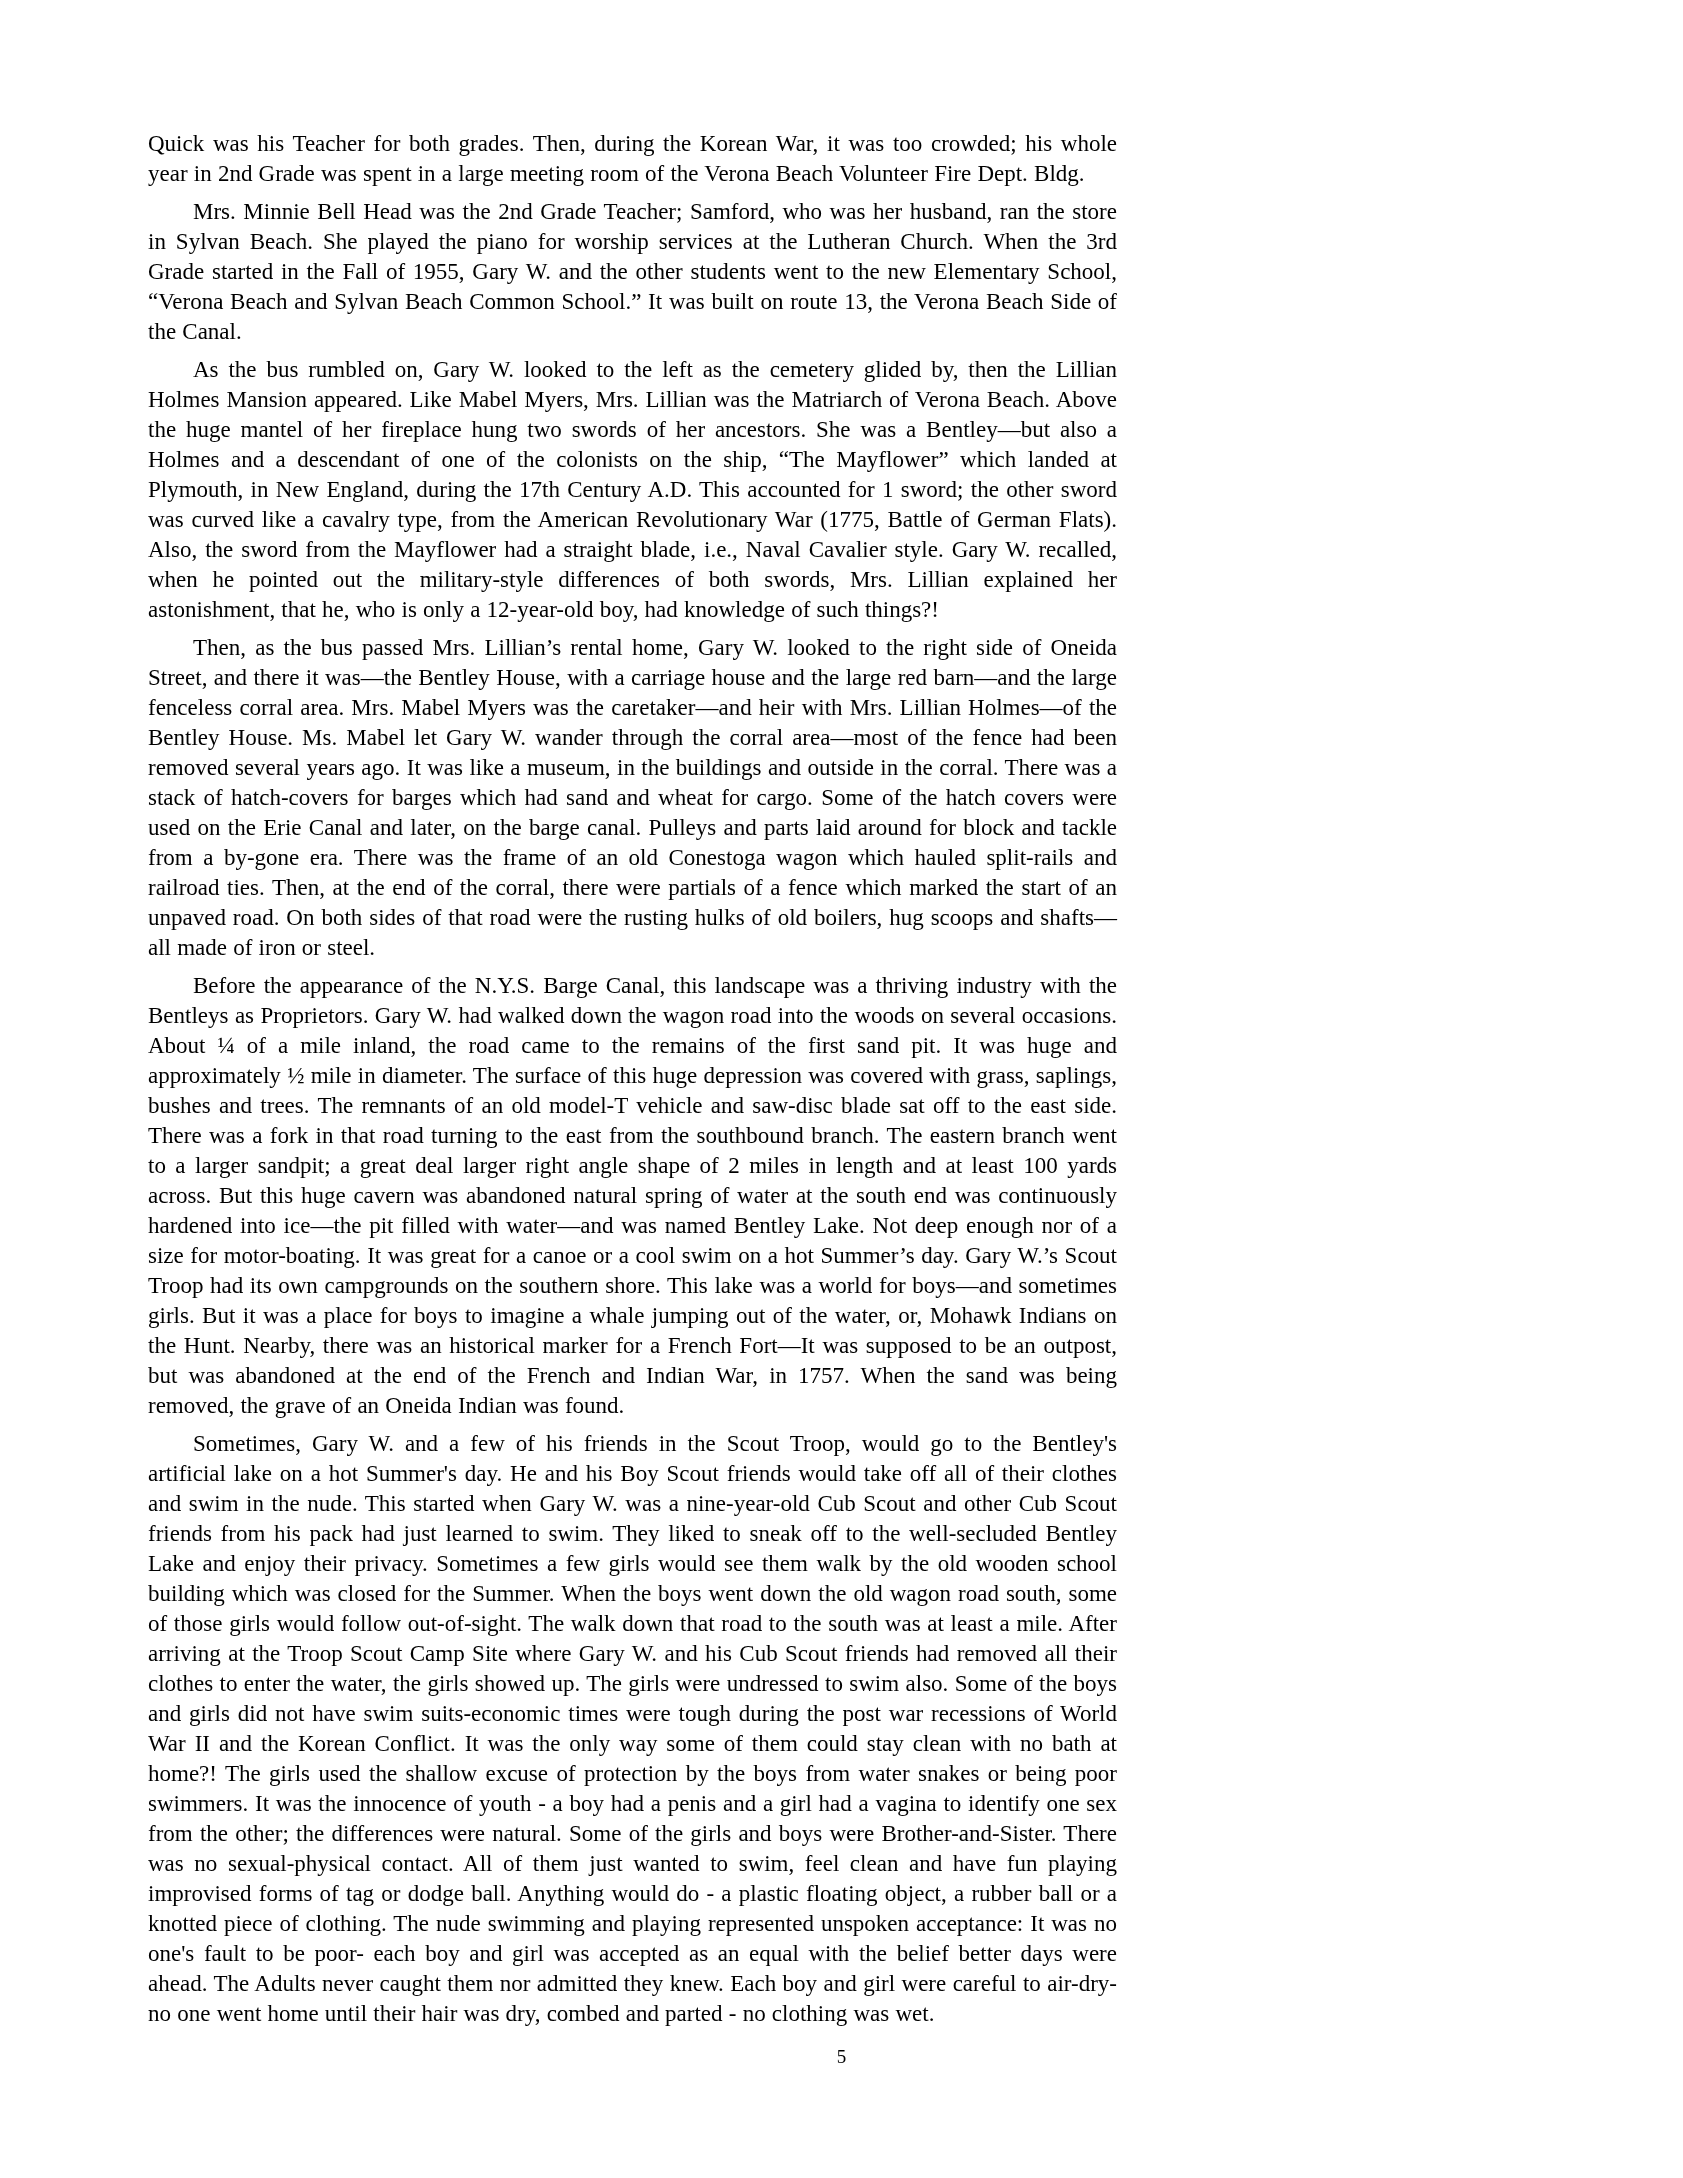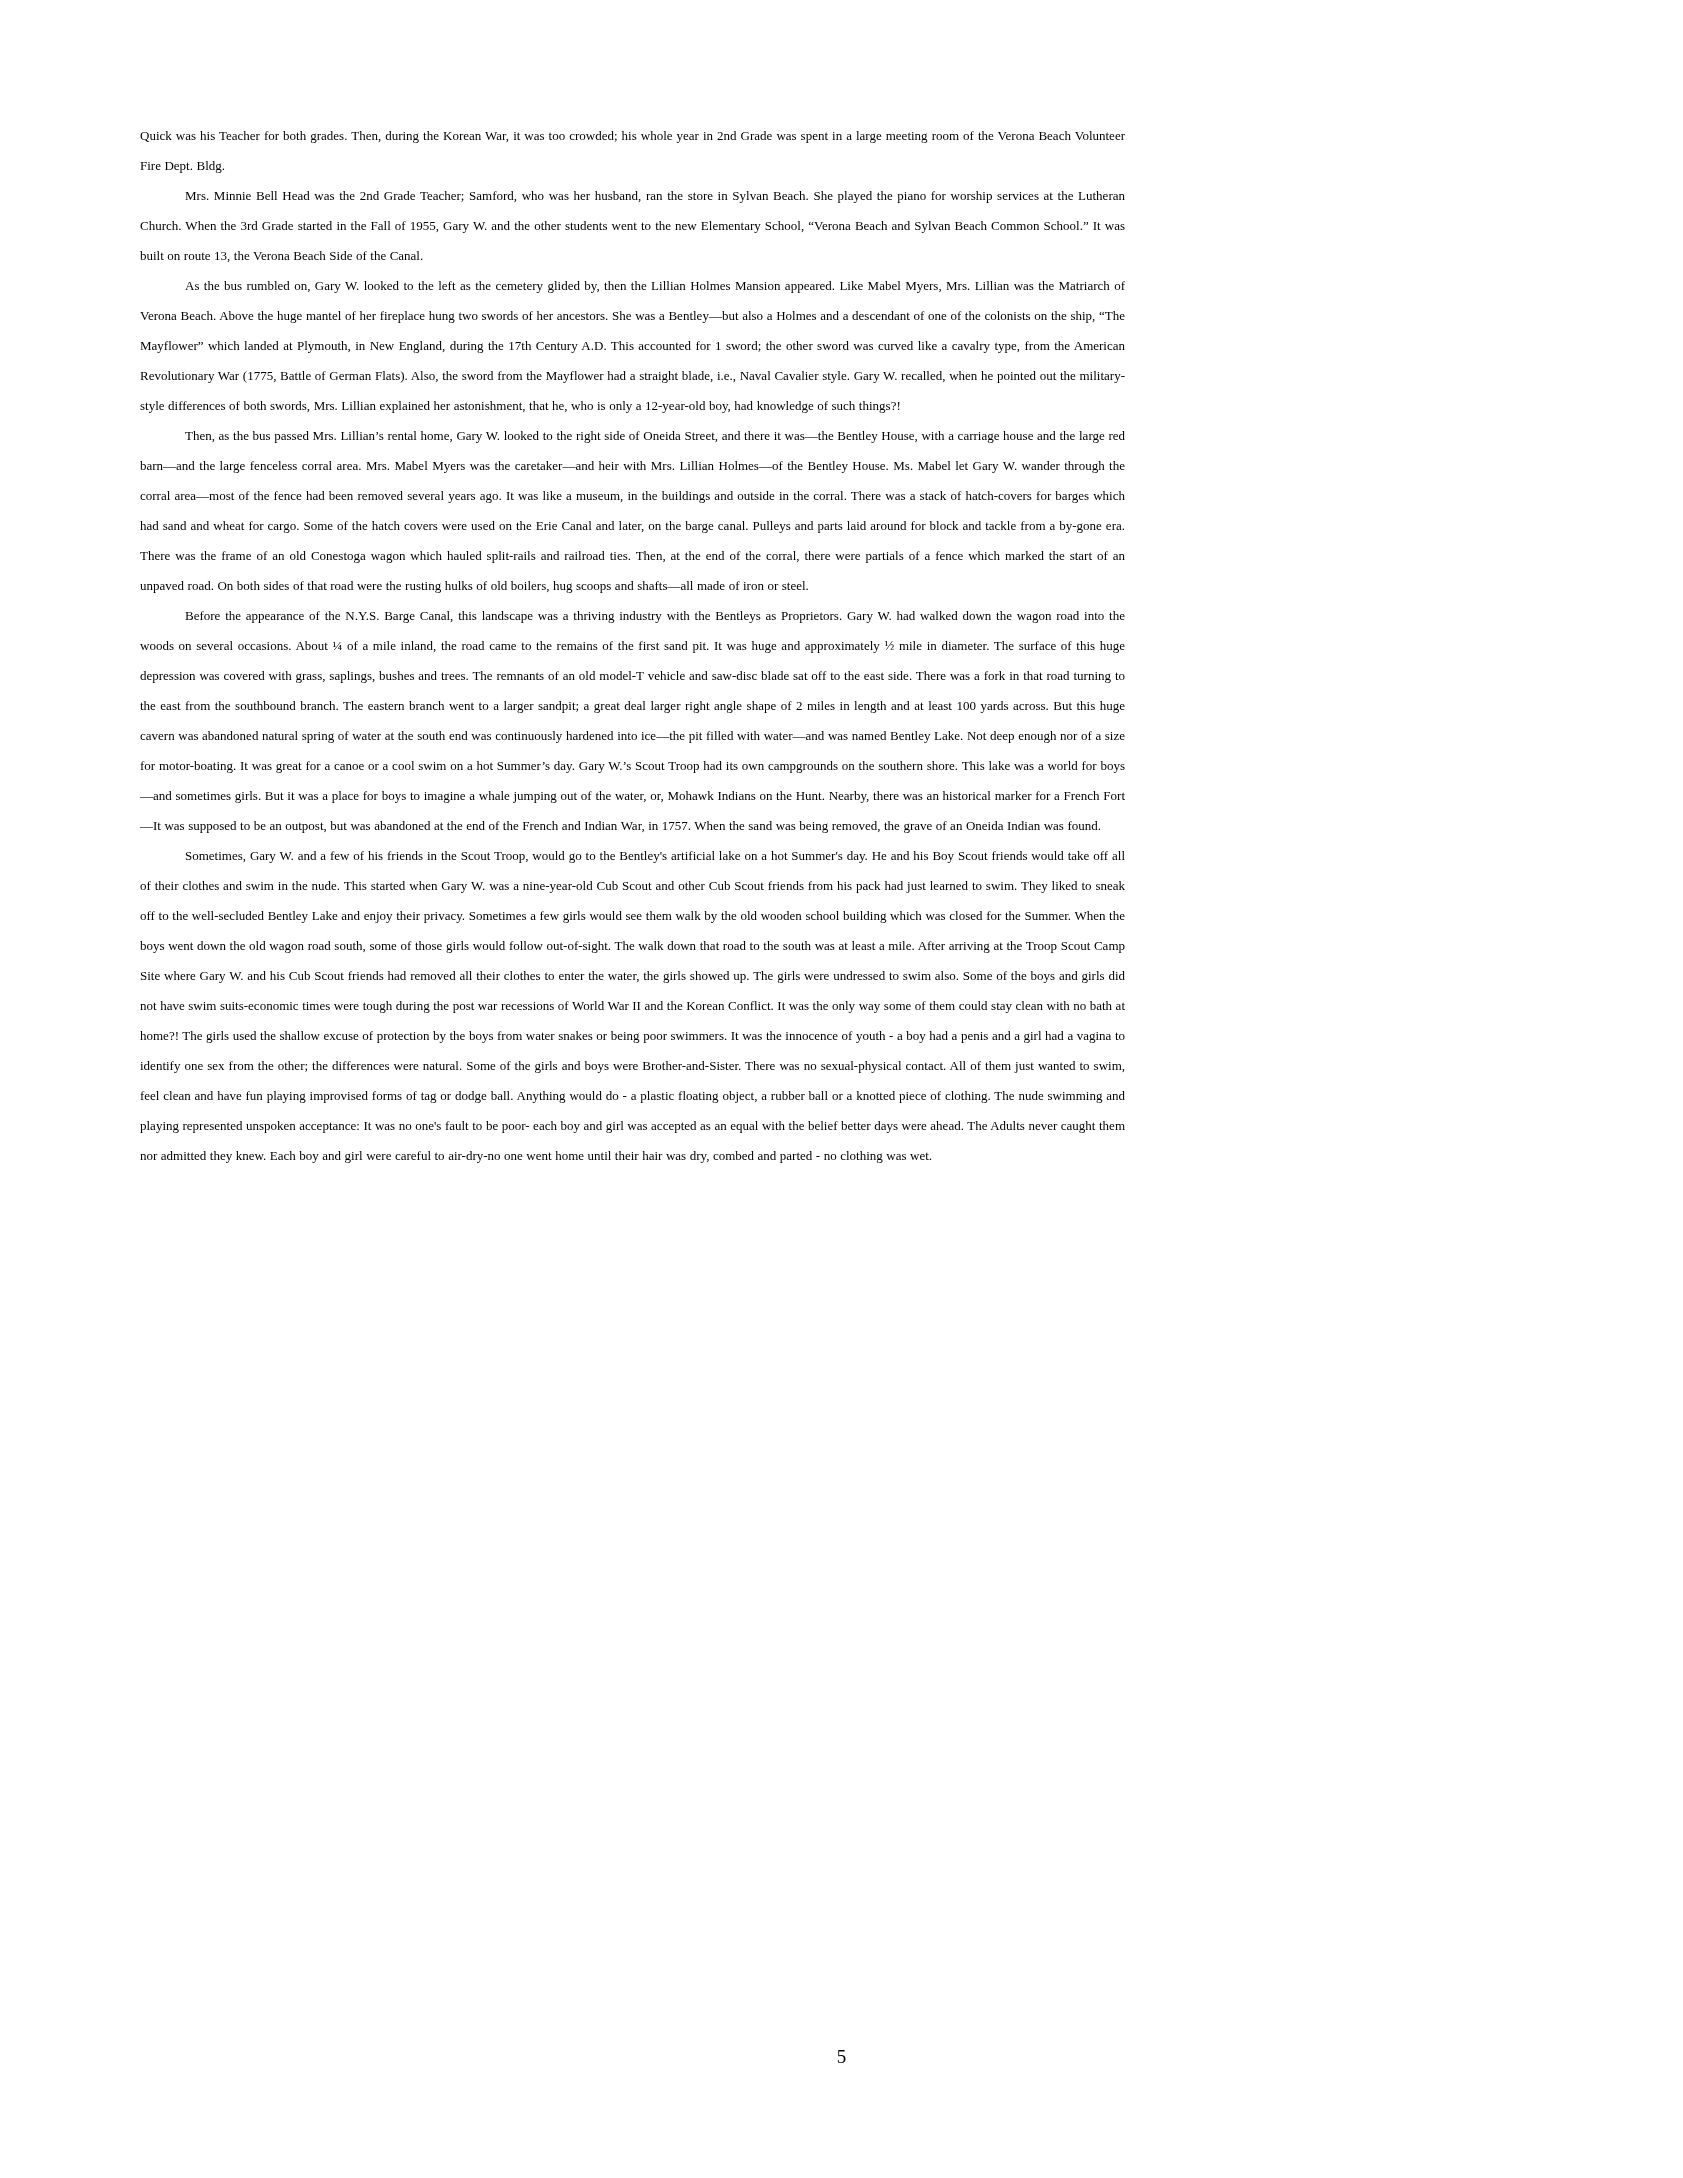--- a/index.html
+++ b/index.html
@@ -17,24 +17,24 @@
     overflow: hidden;
     box-sizing: border-box;
   }
   .text-column {
     position: absolute;
     left: 140px;
     top: 121px;
     width: 985px;
   }
   p.body-para {
-    margin: 0;
+    margin: 8px;
     padding: 0;
     font-family: "Liberation Serif", "DejaVu Serif", serif;
-    font-size: 13px;
+    font-size: 23px;
     line-height: 30px;
     text-align: justify;
     text-justify: inter-word;
     color: #000000;
     hyphens: none;
     -webkit-hyphens: none;
     word-spacing: 0.02em;
   }
   p.indent {
     text-indent: 45px;

